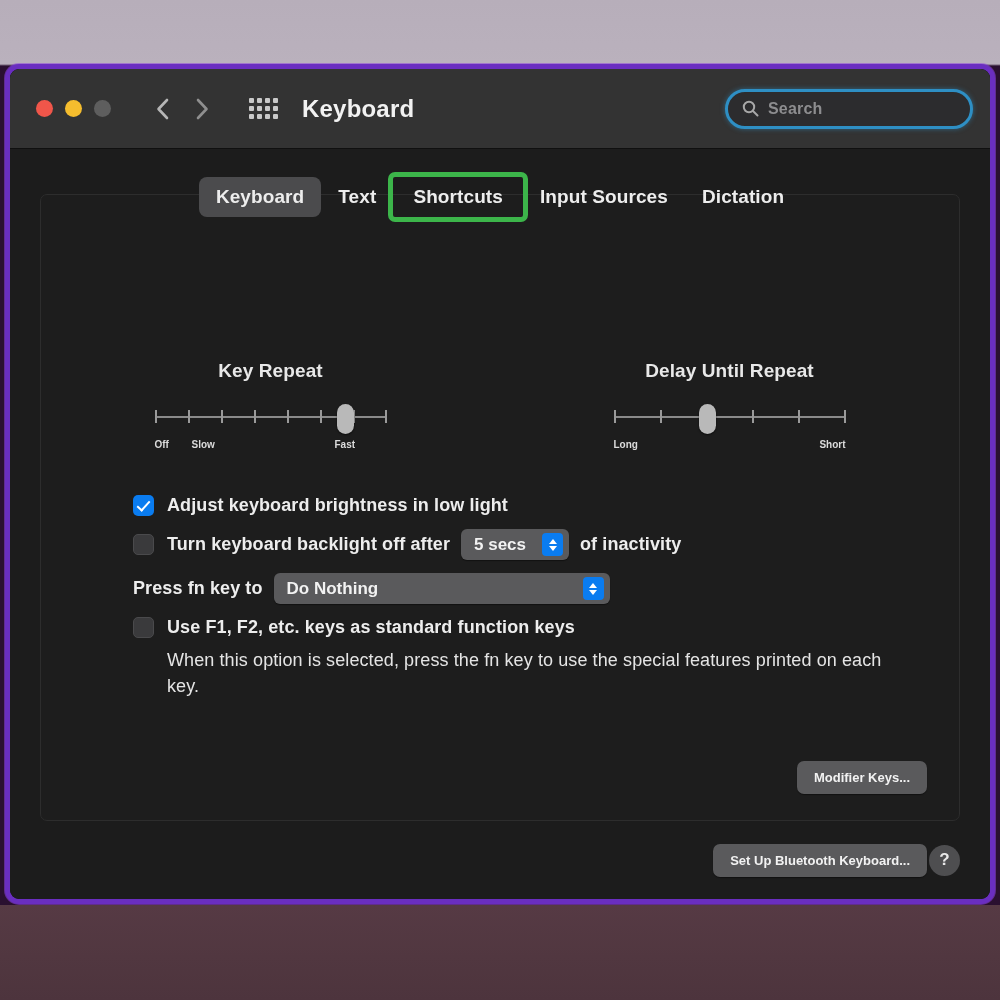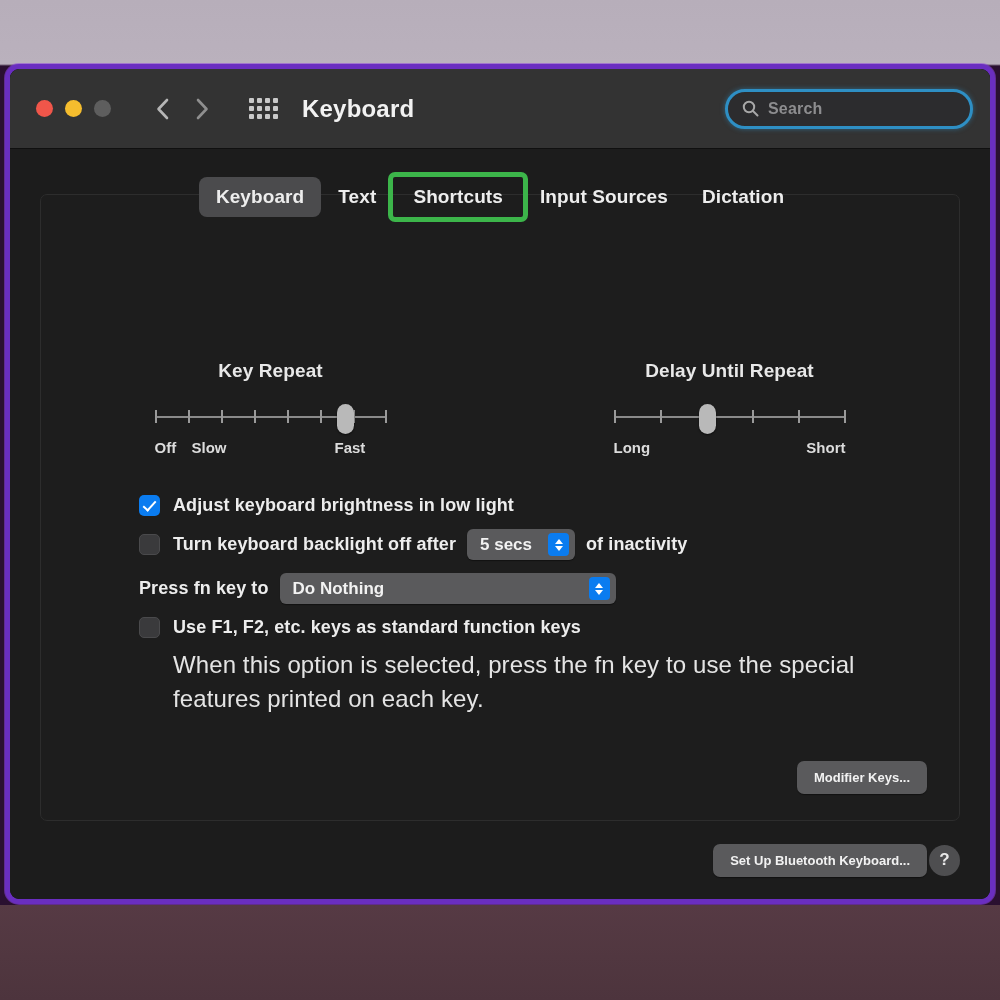--- a/index.html
+++ b/index.html
@@ -225,35 +225,35 @@
     box-shadow: 0 1px 2px rgba(0,0,0,.6);
   }
   .ends {
     position: relative;
     width: 232px;
     margin-top: 9px;
     height: 20px;
   }
   .ends span {
     position: absolute;
-    font-size: 15px;
+    font-size: 10px;
     font-weight: bold;
     color: #dcdcdc;
     white-space: nowrap;
   }
   .ends .e-off   { left: 0px; }
   .ends .e-slow  { left: 37px; }
   .ends .e-fast  { left: 180px; }
   .ends .e-long  { left: 0px; }
   .ends .e-short { right: 0px; }
 
   
   .options {
     position: absolute;
-    left: 98px;
+    left: 92px;
     top: 300px;
     right: 60px;
   }
   .row { display: flex; align-items: center; }
   .row + .row { margin-top: 13px; }
 
   .cb {
     width: 21px; height: 21px;
     border-radius: 5px;
     flex: 0 0 auto;
@@ -318,21 +318,21 @@
   }
   .popup .stepper .up   { border-bottom: 5px solid #ffffff; }
   .popup .stepper .down { border-top: 5px solid #ffffff; }
 
   .fnrow { margin-top: 26px; }
   .f1row { margin-top: 25px; }
 
   .desc {
     margin-top: 10px;
     margin-left: 34px;
-    font-size: 24px;
+    font-size: 18px;
     font-weight: normal;
     color: #e4e4e4;
     line-height: 1.42;
     max-width: 760px;
     letter-spacing: .1px;
   }
 
   
   .btn {
     background: #5a5a5c;

